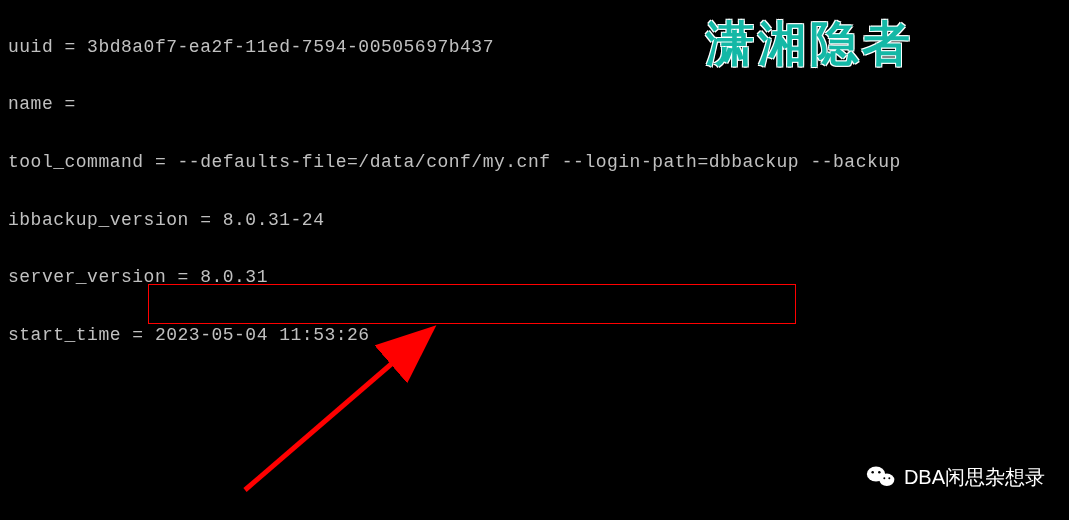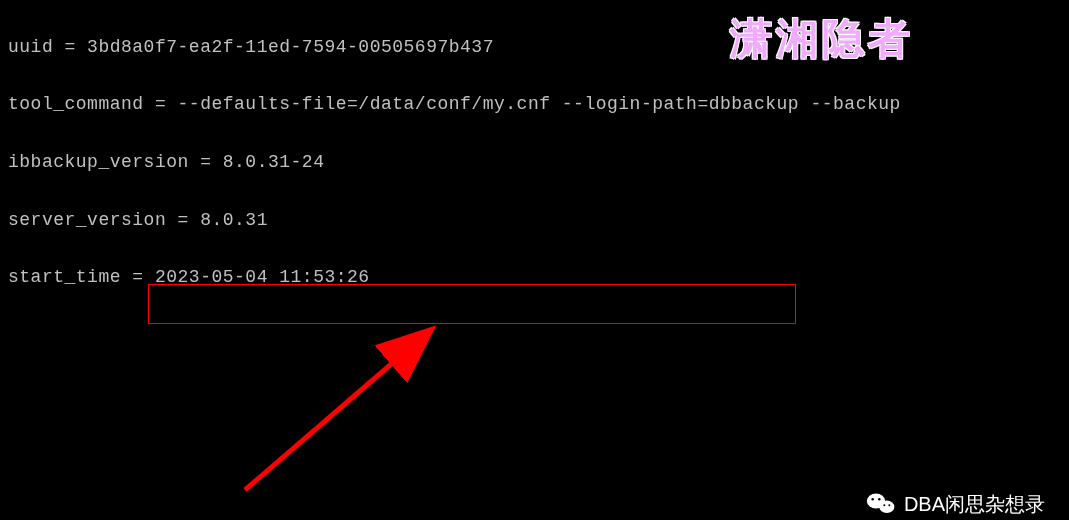--- a/index.html
+++ b/index.html
@@ -34,30 +34,30 @@
     }
     .arrow-svg {
       position: absolute;
       pointer-events: none;
     }
     .watermark-top {
       position: absolute;
       top: 6px;
       right: 155px;
       font-family: 'KaiTi', 'STKaiti', serif;
-      font-size: 42px;
+      font-size: 48px;
       font-weight: bold;
-      color: #f0abfc;
+      color: #14b8a6;
       text-shadow: -1px -1px 0 #fff, 1px -1px 0 #fff, -1px 1px 0 #fff, 1px 1px 0 #fff;
       letter-spacing: 4px;
       z-index: 10;
     }
     .watermark-bottom {
       position: absolute;
-      bottom: 0;
+      bottom: 27px;
       right: 24px;
       display: flex;
       align-items: center;
       gap: 8px;
       color: #ffffff;
       font-family: 'Microsoft YaHei', sans-serif;
       font-size: 20px;
       z-index: 10;
     }
     .wechat-icon {
@@ -70,20 +70,21 @@
     }
     .bold-text {
       font-weight: bold;
     }
   </style>
 </head>
 <body>
 
 <div class="terminal">
 <span class="line">uuid = 3bd8a0f7-ea2f-11ed-7594-00505697b437</span>
+<span class="line">name =</span>
 <span class="line">tool_command = --defaults-file=/data/conf/my.cnf --login-path=dbbackup --backup</span>
 <span class="line">ibbackup_version = 8.0.31-24</span>
 <span class="line">server_version = 8.0.31</span>
 <span class="line">start_time = 2023-05-04 11:53:26</span>
 
 
 
 
 
 

